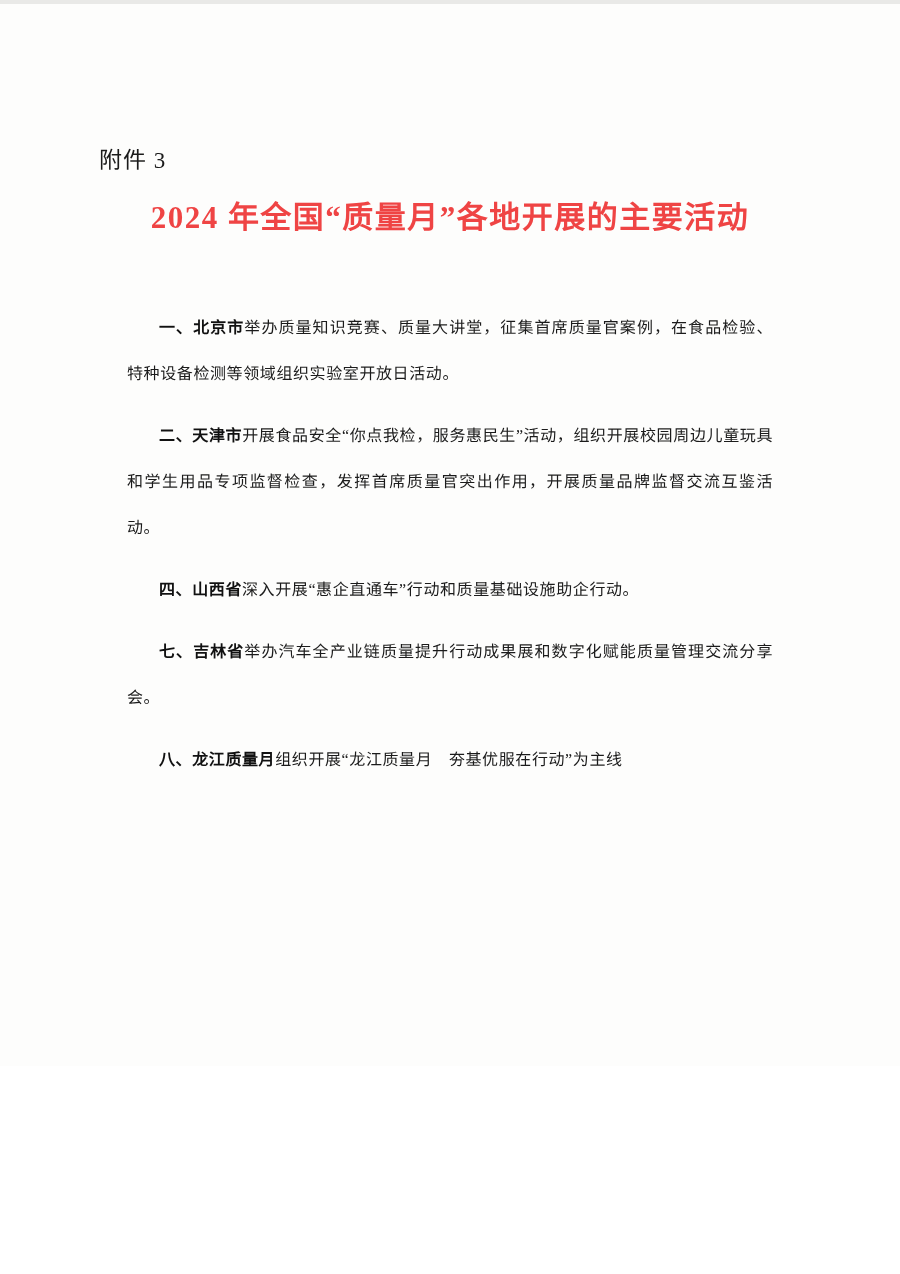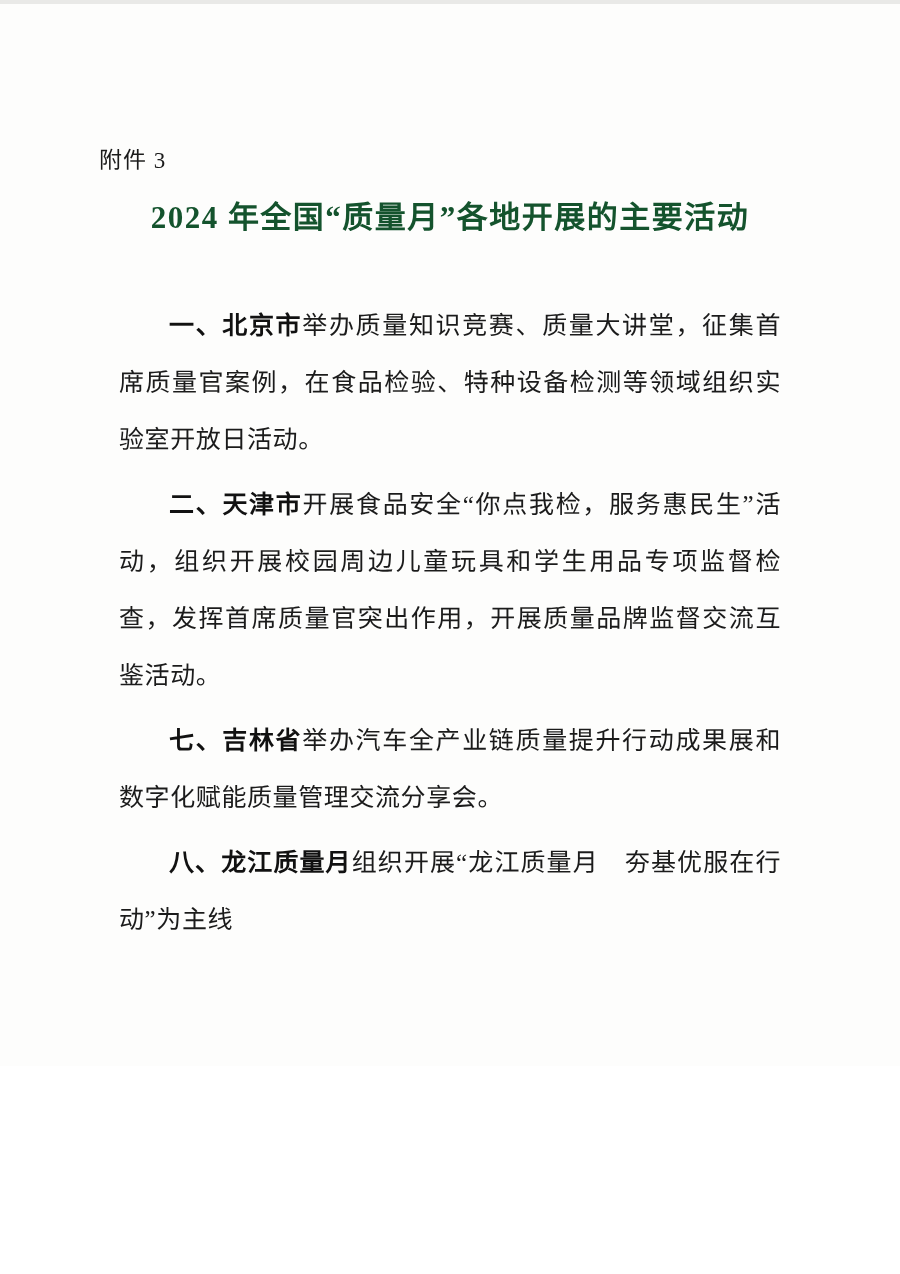--- a/index.html
+++ b/index.html
@@ -38,32 +38,32 @@
     position: absolute;
     top: 196px;
     left: 0;
     width: 100%;
     margin: 0;
     text-align: center;
     font-size: 31px;
     line-height: 44px;
     font-weight: 700;
     letter-spacing: 1.5px;
-    color: #14532d;
+    color: #ef4444;
   }
   .content {
     position: absolute;
     top: 289px;
     left: 111px;
     width: 678px;
   }
   .para {
-    margin: 8px;
-    font-size: 25px;
-    line-height: 57px;
+    margin: 16px;
+    font-size: 16px;
+    line-height: 46px;
     text-indent: 2em;
     text-align: justify;
     text-justify: inter-ideograph;
     letter-spacing: 0.6px;
     color: #1b1b1b;
   }
   .para .lead {
     font-weight: 700;
     color: #111111;
   }
@@ -83,18 +83,19 @@
 <div class="page">
   <div class="scan-edge"></div>
 
   <div class="attachment-label">附件 3</div>
 
   <h1 class="doc-title">2024 年全国“质量月”各地开展的主要活动</h1>
 
   <div class="content">
       <p class="para"><span class="lead">一、北京市</span><span>举办质量知识竞赛、质量大讲堂，征集首席质量官案例，在食品检验、特种设备检测等领域组织实验室开放日活动。</span></p>
       <p class="para"><span class="lead">二、天津市</span><span>开展食品安全“你点我检，服务惠民生”活动，组织开展校园周边儿童玩具和学生用品专项监督检查，发挥首席质量官突出作用，开展质量品牌监督交流互鉴活动。</span></p>
+      <p class="para"><span class="lead">四、山西省</span><span>深入开展“惠企直通车”行动和质量基础设施助企行动。</span></p>
       <p class="para"><span class="lead">七、吉林省</span><span>举办汽车全产业链质量提升行动成果展和数字化赋能质量管理交流分享会。</span></p>
       <p class="para"><span class="lead">八、龙江质量月</span><span>组织开展“龙江质量月　夯基优服在行动”为主线</span></p>
     </div>
 
   <div class="page-number">— 18 —</div>
 </div>
 
 </body></html>

